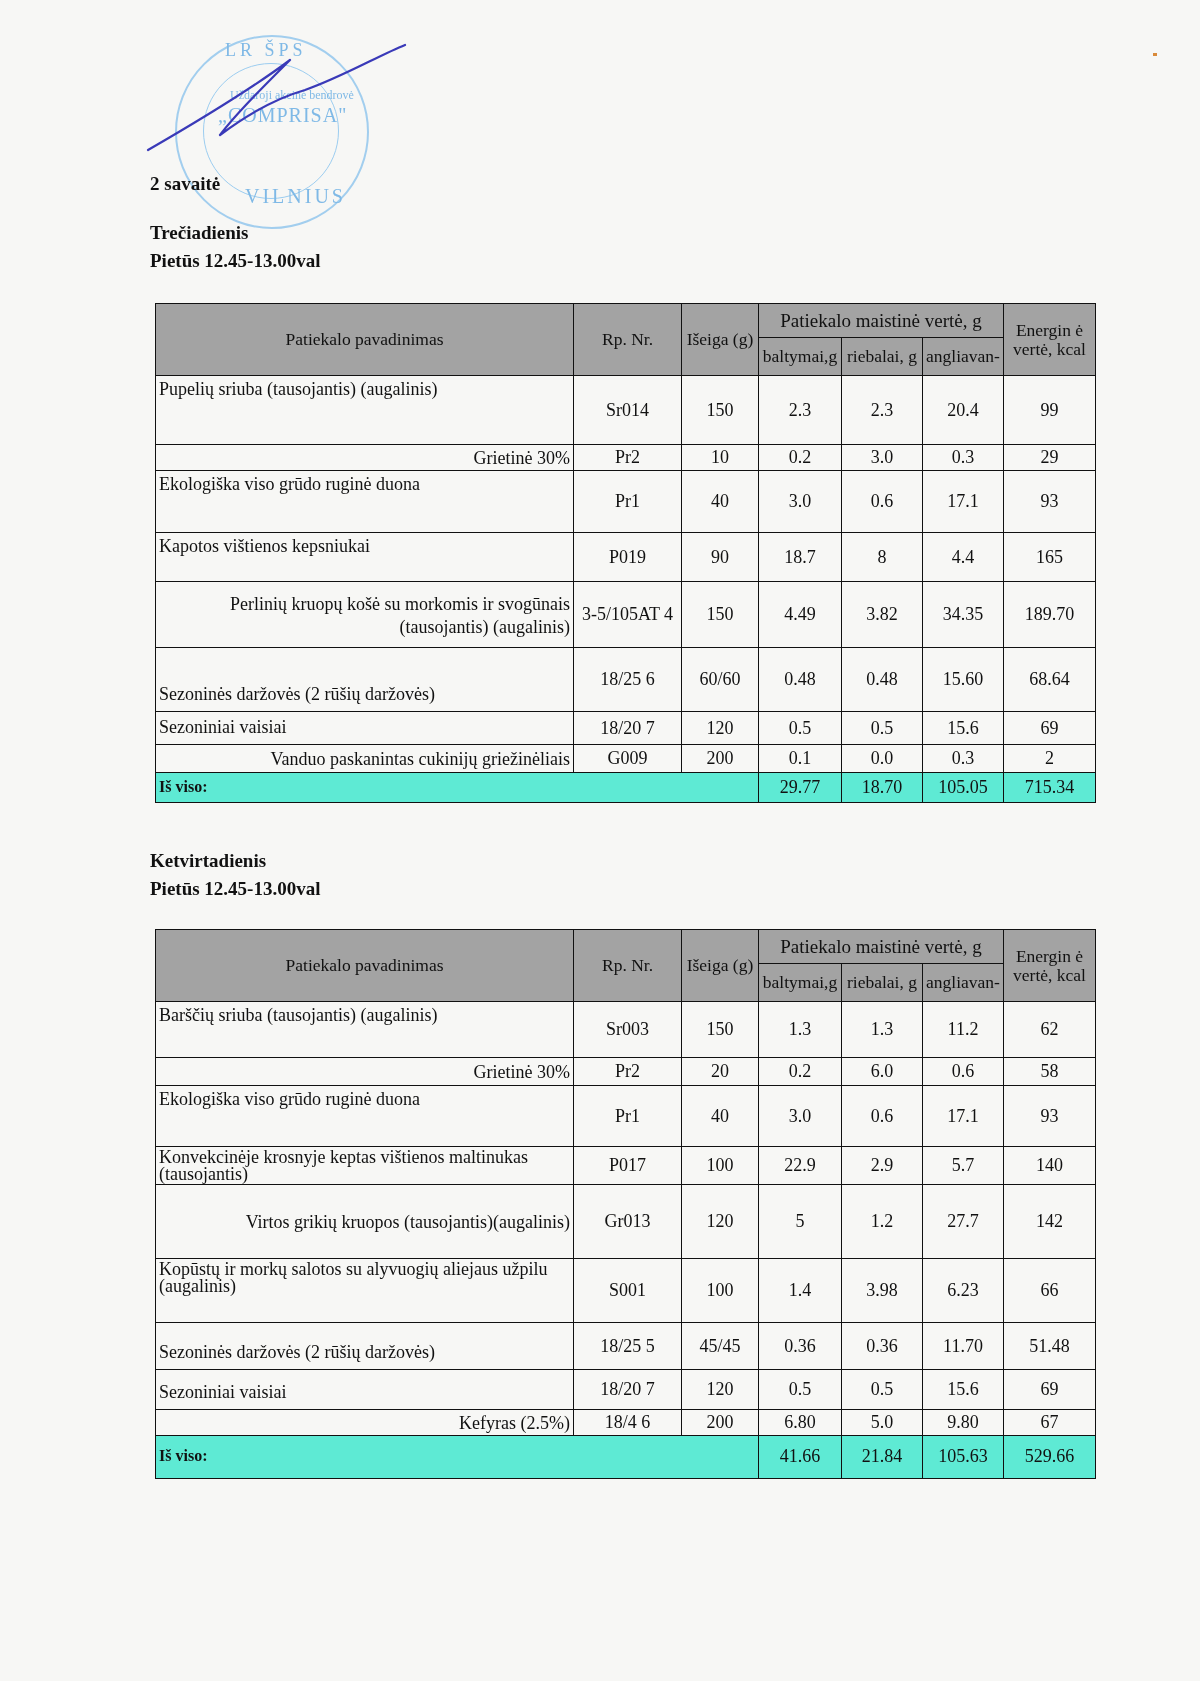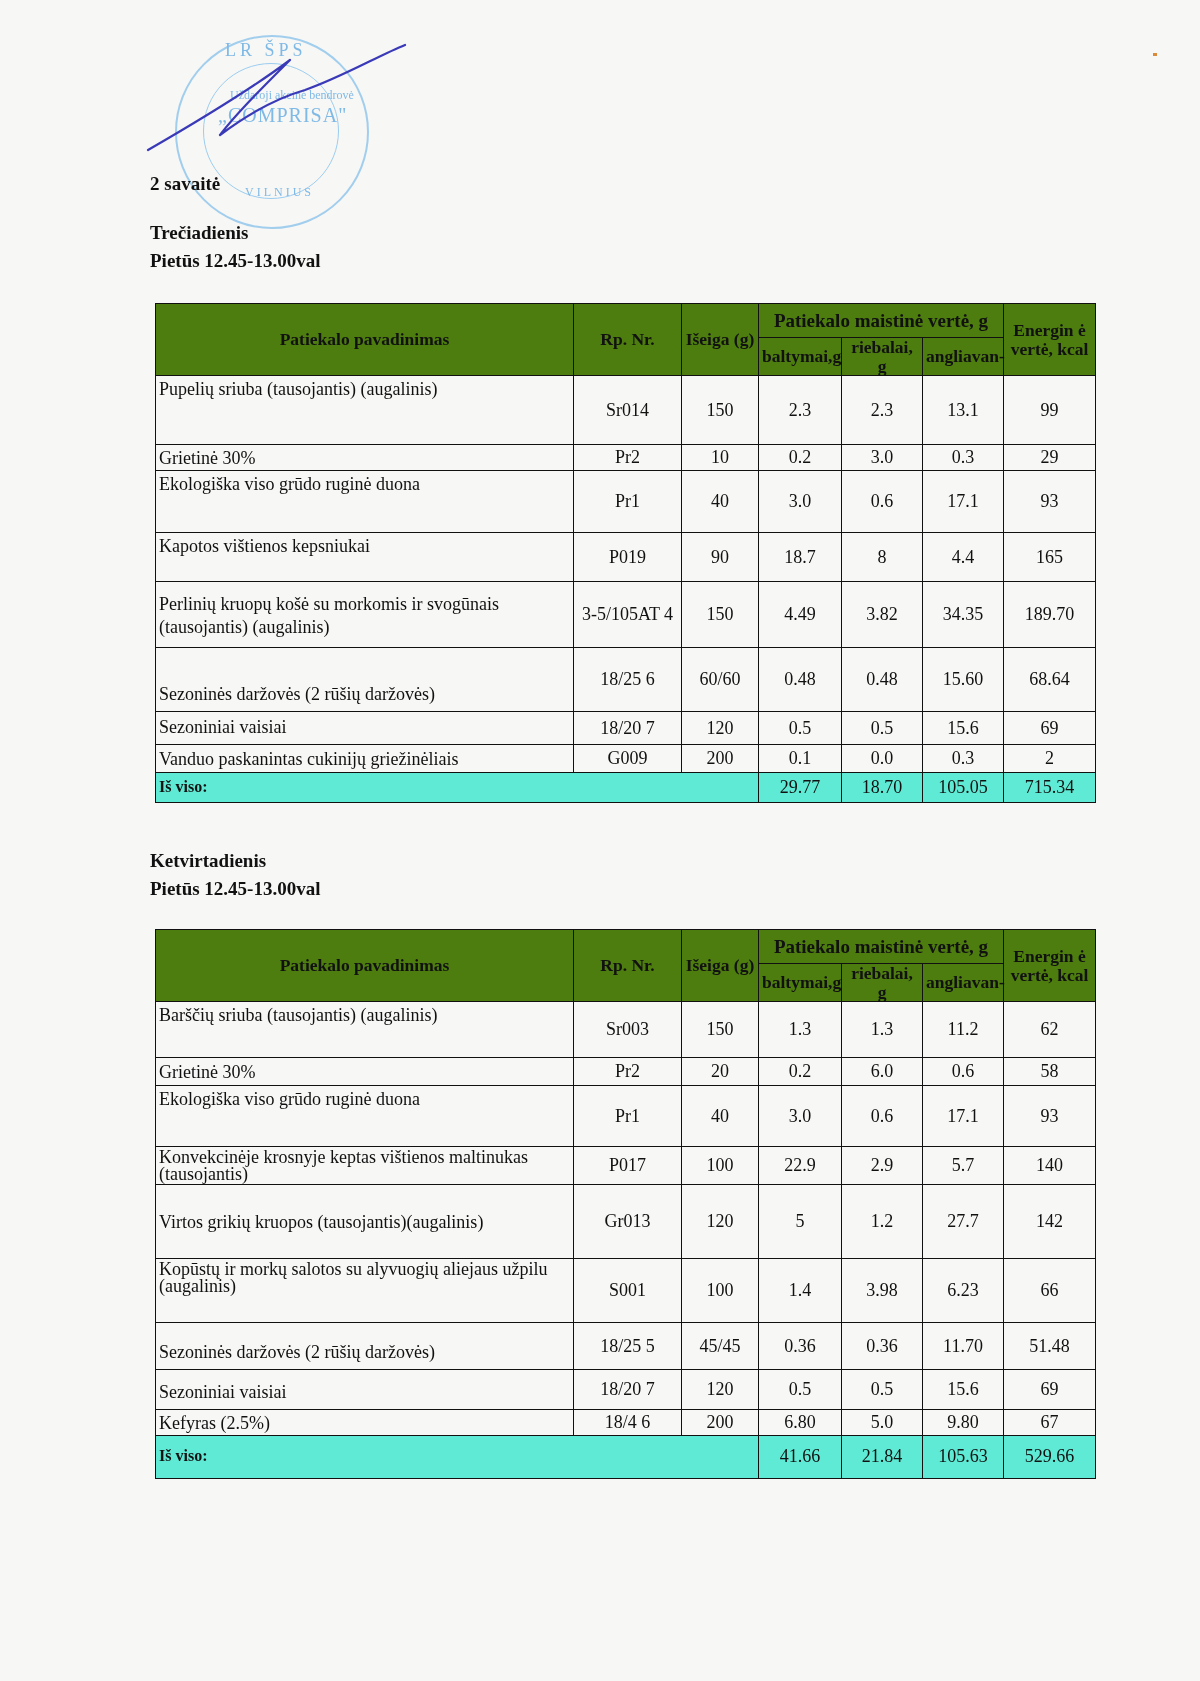--- a/index.html
+++ b/index.html
@@ -14,43 +14,43 @@
     border: 2px solid #8cc3ec; border-radius: 50%; opacity: 0.8;
   }
   .stamp-inner {
     position: absolute; left: 203px; top: 63px; width: 134px; height: 134px;
     border: 1.5px solid #9ccdf0; border-radius: 50%;
   }
   .stamp-text { position: absolute; color: #7fb9e6; font-family: "Liberation Serif", serif; }
   .stamp-top { left: 225px; top: 40px; font-size: 18px; letter-spacing: 4px; }
   .stamp-mid1 { left: 230px; top: 88px; font-size: 12px; }
   .stamp-mid2 { left: 218px; top: 104px; font-size: 20px; letter-spacing: 1px; }
-  .stamp-bot { left: 245px; top: 185px; font-size: 12px; letter-spacing: 3px; text-align: right; }
+  .stamp-bot { left: 245px; top: 185px; font-size: 20px; letter-spacing: 3px; text-align: right; }
   .signature { position: absolute; left: 140px; top: 20px; width: 270px; height: 140px; }
 
   .heading { position: absolute; font-weight: bold; font-size: 19px; }
   .h-week { left: 150px; top: 173px; }
   .h-day1 { left: 150px; top: 222px; }
   .h-time1 { left: 150px; top: 250px; }
   .h-day2 { left: 150px; top: 850px; }
   .h-time2 { left: 150px; top: 878px; }
 
   table.menu {
     position: absolute; left: 155px; width: 940px;
     border-collapse: collapse; table-layout: fixed;
     font-size: 18px; font-family: "Liberation Serif", serif;
   }
   table.menu td, table.menu th {
     border: 1.5px solid #111; padding: 0 3px; vertical-align: middle; text-align: center;
     line-height: 1.05;
   }
-  table.menu th { background: #4d7c0f; font-weight: bold; font-size: 17.5px; }
+  table.menu th { background: #a3a3a3; font-weight: normal; font-size: 17.5px; }
   table.menu td.name { text-align: left; vertical-align: top; padding-top: 2px; line-height: 1.25; }
   table.menu td.name.bottom { vertical-align: bottom; padding-bottom: 6px; }
-  table.menu td.name.mid { vertical-align: middle; }
+  table.menu td.name.mid { vertical-align: middle; text-align: right; }
   table.menu td.name.tight { line-height: 0.95; }
   table.menu tr.total td { background: #5eead4; }
   table.menu tr.total td.label { text-align: left; font-weight: bold; font-size: 16px; }
   #t1 { top: 303px; }
   #t2 { top: 929px; }
 </style>
 </head>
 <body>
 
 <div class="speck"></div>
@@ -93,21 +93,21 @@
     <th>angliavan-</th>
   </tr>
   </tbody>
     <tbody>
       <tr style="height: 69px;">
         <td class="name ">Pupelių sriuba (tausojantis) (augalinis)</td>
         <td>Sr014</td>
         <td>150</td>
         <td>2.3</td>
         <td>2.3</td>
-        <td>13.1</td>
+        <td>20.4</td>
         <td>99</td>
       </tr>
       <tr style="height: 26px;">
         <td class="name mid">Grietinė 30%</td>
         <td>Pr2</td>
         <td>10</td>
         <td>0.2</td>
         <td>3.0</td>
         <td>0.3</td>
         <td>29</td>

